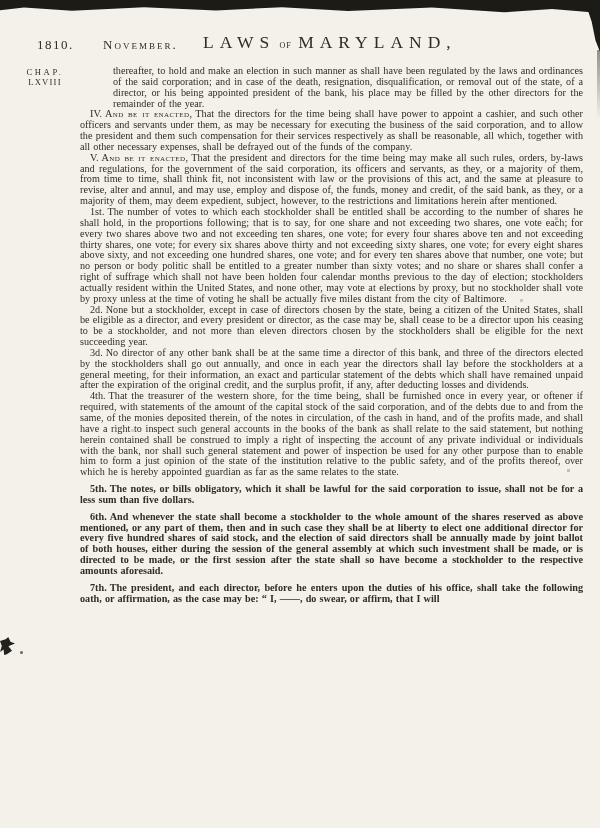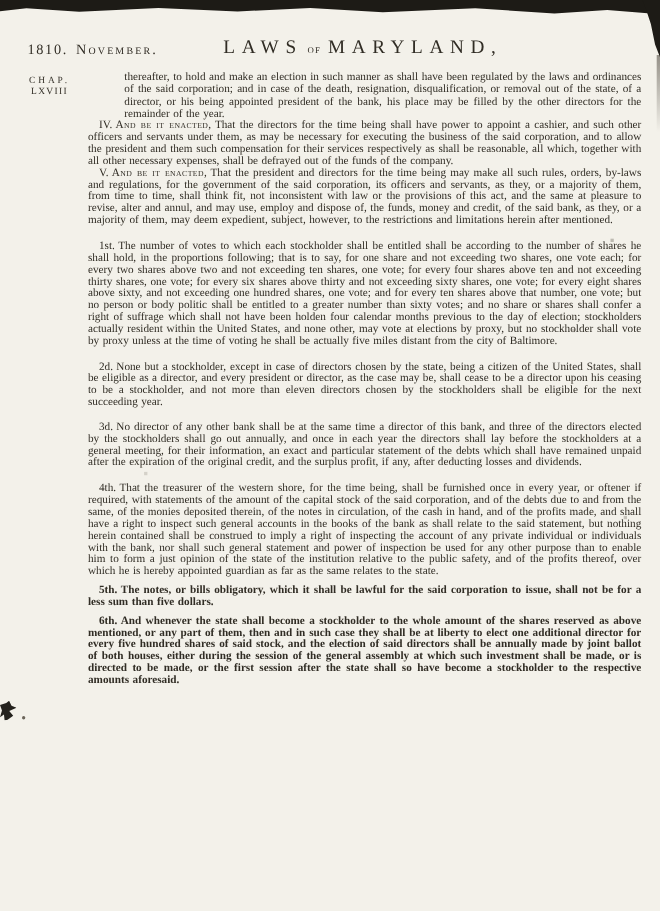--- a/index.html
+++ b/index.html
@@ -40,22 +40,22 @@
     box-shadow: 556px 218px 0 1px rgba(90,84,72,.35),
                 521px 300px 0 1px rgba(90,84,72,.25),
                 132px 430px 0 1px rgba(90,84,72,.2),
                 568px 470px 0 1px rgba(90,84,72,.3);
   }
   
   .dateline {
     position:absolute; top:37px; left:25px;
     font-size:13px; white-space:nowrap;
   }
-  .dateline .year { letter-spacing:1.5px; }
-  .dateline .month { font-variant:small-caps; letter-spacing:2px; margin-left:4px; }
+  .dateline .year { letter-spacing:1.5px;margin-left:12px; }
+  .dateline .month { font-variant:small-caps; letter-spacing:2px; margin-left:26px; }
   .title {
     position:absolute; top:32px; left:203px;
     font-size:17.5px; white-space:nowrap;
   }
   .title .t-word { letter-spacing:6px; }
   .title .t-of { font-variant:small-caps; font-size:12px; letter-spacing:1px; margin:0 2px 0 0; }
   
   .margin-note {
     position:absolute; top:67px; left:16px; width:58px;
     font-size:8.6px; line-height:10px; text-align:center;
@@ -68,21 +68,21 @@
   }
   .para {
     margin:0;
     font-size:10.2px; line-height:10.85px;
     text-align:justify; text-indent:10px;
     word-spacing:0.6px;
   }
   .para.noindent { text-indent:0;margin-left:33px; }
   .gap-lg { }
   .gap-md { margin-top:6px;font-weight:bold; }
-  .gap-sm { margin-top:12px; }
+  .gap-sm { margin-top:0; }
   .lead:not(:empty) { padding-right:3px; }
   .enacted { font-variant:small-caps; letter-spacing:0.4px; }
   .enacted:not(:empty) { padding-right:3px; }
 </style>
 </head>
 <body>
 
 <div class="scan-top"></div>
 <div class="scan-right"></div>
 <div class="scan-right-faint"></div>
@@ -126,13 +126,16 @@
   </p>
   <p class="para gap-sm">
     <span class="lead">4th.</span><span class="enacted"></span><span class="ptext">That the treasurer of the western shore, for the time being, shall be furnished once in every year, or oftener if required, with statements of the amount of the capital stock of the said corporation, and of the debts due to and from the same, of the monies deposited therein, of the notes in circulation, of the cash in hand, and of the profits made, and shall have a right to inspect such general accounts in the books of the bank as shall relate to the said statement, but nothing herein contained shall be construed to imply a right of inspecting the account of any private individual or individuals with the bank, nor shall such general statement and power of inspection be used for any other purpose than to enable him to form a just opinion of the state of the institution relative to the public safety, and of the profits thereof, over which he is hereby appointed guardian as far as the same relates to the state.</span>
   </p>
   <p class="para gap-md">
     <span class="lead">5th.</span><span class="enacted"></span><span class="ptext">The notes, or bills obligatory, which it shall be lawful for the said corporation to issue, shall not be for a less sum than five dollars.</span>
   </p>
   <p class="para gap-md">
     <span class="lead">6th.</span><span class="enacted"></span><span class="ptext">And whenever the state shall become a stockholder to the whole amount of the shares reserved as above mentioned, or any part of them, then and in such case they shall be at liberty to elect one additional director for every five hundred shares of said stock, and the election of said directors shall be annually made by joint ballot of both houses, either during the session of the general assembly at which such investment shall be made, or is directed to be made, or the first session after the state shall so have become a stockholder to the respective amounts aforesaid.</span>
   </p>
+  <p class="para gap-md">
+    <span class="lead">7th.</span><span class="enacted"></span><span class="ptext">The president, and each director, before he enters upon the duties of his office, shall take the following oath, or affirmation, as the case may be: “ I, ——, do swear, or affirm, that I will</span>
+  </p>
 </div>
 
 </body></html>

